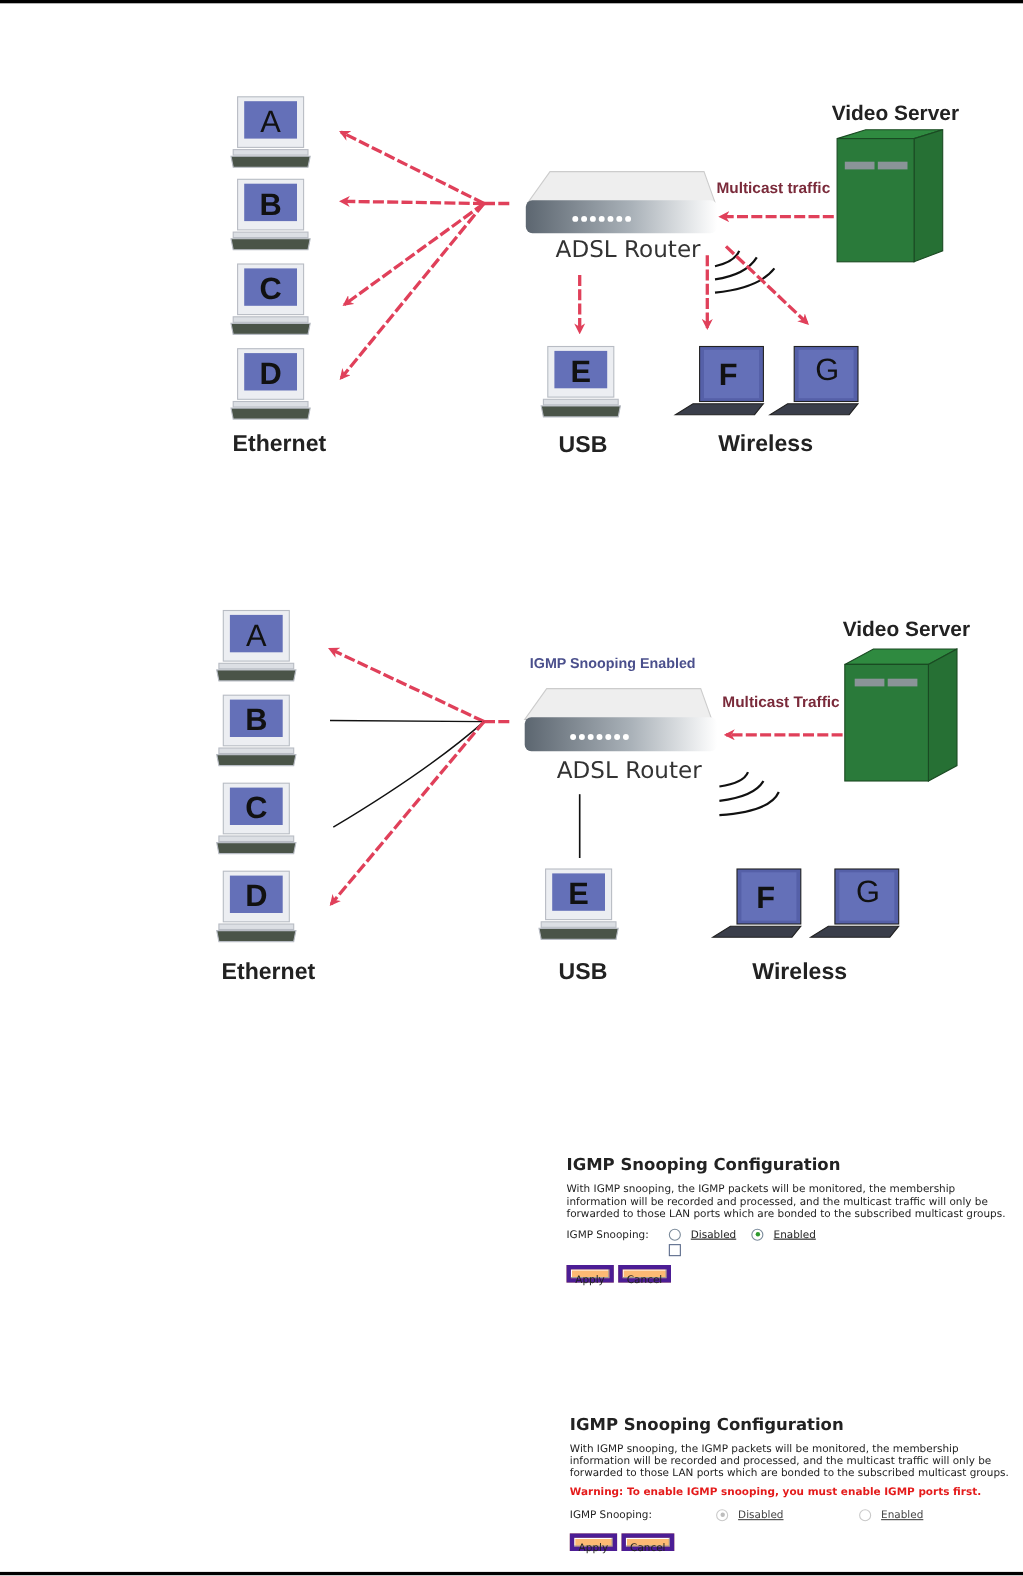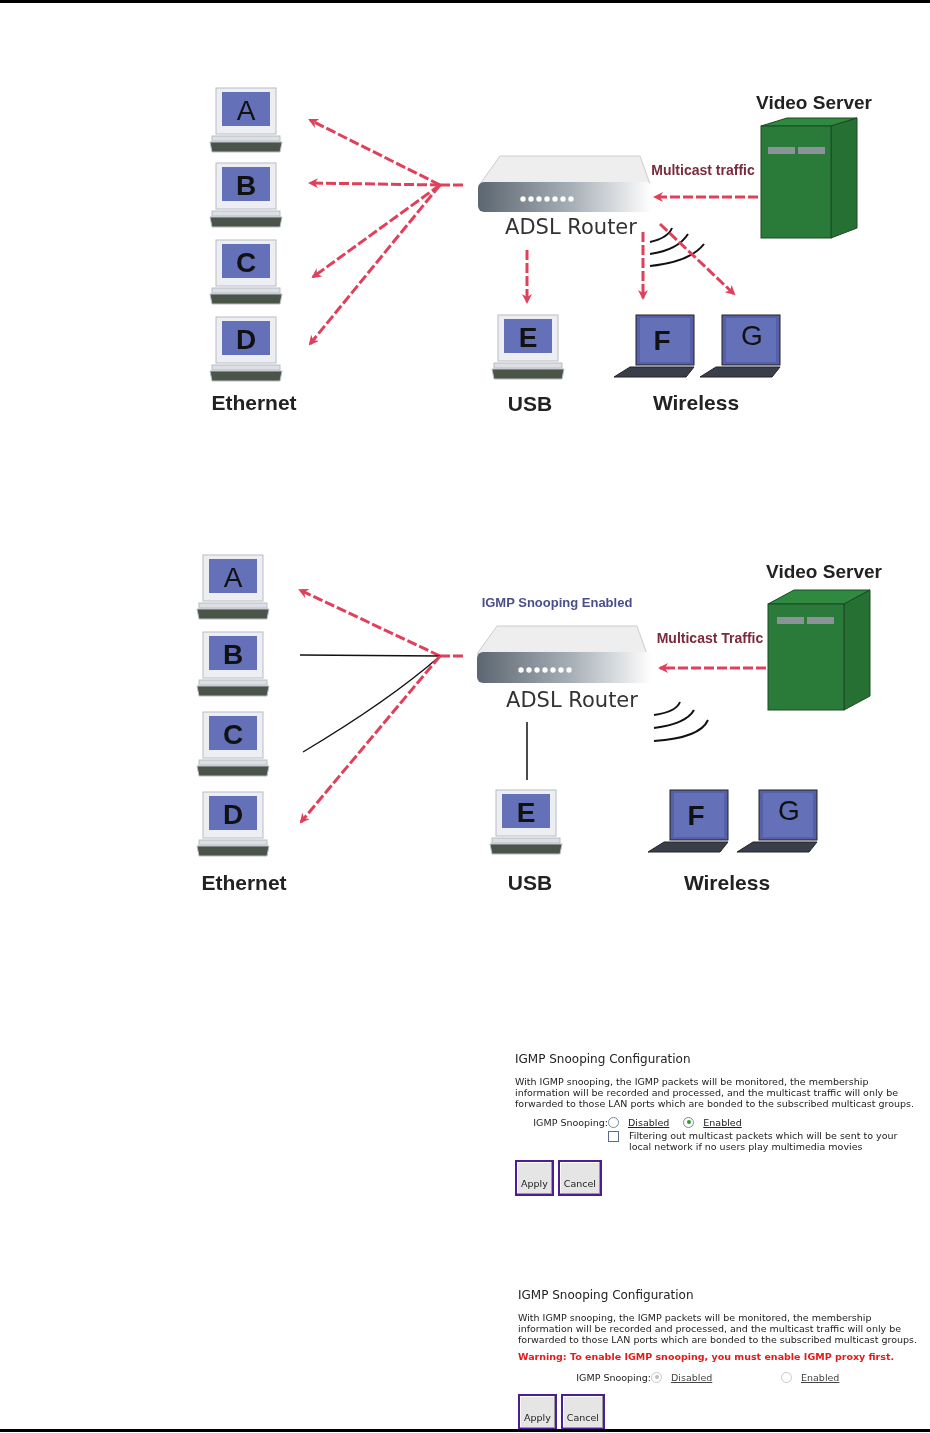--- a/index.html
+++ b/index.html
@@ -8,35 +8,35 @@
   .rule-bottom { position:absolute; left:0; top:1429px; width:930px; height:3px; background:#000; }
   .diagram { position:absolute; left:0; width:930px; }
   .diagram svg { display:block; }
   .dlabel { font-family:"Liberation Sans", sans-serif; font-weight:bold; fill:#222; }
   .router-label { font-family:"DejaVu Sans", sans-serif; fill:#333; }
   .mc-label { font-family:"Liberation Sans", sans-serif; font-weight:bold; fill:#7a2a3a; font-size:14px; }
   .igmp-tag { font-family:"Liberation Sans", sans-serif; font-weight:bold; fill:#4a4f8c; font-size:13px; }
   .letter { font-family:"Liberation Sans", sans-serif; font-size:28px; fill:#111; }
 
   .cfg { position:absolute; font-family:"DejaVu Sans", sans-serif; font-size:9.5px; color:#222; line-height:11px; }
-  .cfg h4 { margin:0 0 11px 0; font-size:12px; font-weight:normal; }
+  .cfg h4 { margin:0 0 11px 0; font-size:15px; font-weight:bold; }
   .cfg p { margin:2px 0 6px 0; }
   .cfg .warn { color:#e41b1b; font-weight:bold; margin:0 0 8px 0; }
-  .row { display:flex; align-items:center; height:14px;text-align:right; }
+  .row { display:flex; align-items:center; height:14px; }
   .lbl { width:93px; }
   .radio { display:inline-block; width:9px; height:9px; border:1px solid #7a8a9a; border-radius:50%; margin-right:9px; position:relative; background:#fff; }
   .radio.checked::after { content:""; position:absolute; left:2.5px; top:2.5px; width:4px; height:4px; border-radius:50%; background:#2e9a2e; }
   .radio.disabled { border-color:#c9c9c9; }
   .radio.disabled.checked::after { background:#bdbdbd; }
   .opt { display:inline-flex; align-items:center; margin-right:14px;text-decoration:underline; }
   .chk { display:inline-block; width:9px; height:9px; border:1px solid #5a6a8a; margin-right:10px; background:#fff; flex:none; }
   .chkrow { display:flex; align-items:flex-start; margin-left:93px; margin-top:1px; }
   .chkrow .chk { margin-top:1px; }
   .btns { margin-top:8px; display:flex; gap:4px; }
-  .btn { font-family:"DejaVu Sans", sans-serif; font-size:9.5px; padding:16px 4px; height:13px; line-height:11px; border:2px solid #4c1d95; background:#e5e5e5; color:#222; box-shadow:inset -1px -1px 0 #999, inset 1px 1px 0 #fff; cursor:pointer; }
+  .btn { font-family:"DejaVu Sans", sans-serif; font-size:9.5px; padding:4px 4px; height:13px; line-height:11px; border:4px solid #4c1d95; background:#fdba74; color:#222; box-shadow:inset -1px -1px 0 #999, inset 1px 1px 0 #fff; cursor:pointer; }
   .disabled-text { color:#444; }
 </style>
 </head>
 <body>
 
 <div class="rule-top"></div>
 
 <div class="diagram" style="top:80px;">
 <svg width="930" height="345" viewBox="0 0 930 345">
   <defs>
@@ -270,32 +270,31 @@
       <span class="radio"></span>
       <span>Disabled</span>
     </span>
     <span class="opt">
       <span class="radio checked"></span>
       <span>Enabled</span>
     </span>
   </div>
   <div class="chkrow">
     <span class="chk"></span>
-    <span style="width:270px;">Filtering out multicast packets which will be sent to your local network if no users play multimedia movies</span>
   </div>
   <div class="btns">
     <button class="btn">Apply</button>
     <button class="btn">Cancel</button>
   </div>
 </div>
 
 <div class="cfg" style="left:518px; top:1290px; width:406px;">
   <h4>IGMP Snooping Configuration</h4>
   <p>With IGMP snooping, the IGMP packets will be monitored, the membership information will be recorded and processed, and the multicast traffic will only be forwarded to those LAN ports which are bonded to the subscribed multicast groups.</p>
-  <p class="warn">Warning: To enable IGMP snooping, you must enable IGMP proxy first.</p>
+  <p class="warn">Warning: To enable IGMP snooping, you must enable IGMP ports first.</p>
   <div class="row">
     <span style="width:133px;">IGMP Snooping:</span>
     <span class="opt disabled-text" style="width:120px; margin-right:10px;">
       <span class="radio disabled checked"></span>
       <span>Disabled</span>
     </span>
     <span class="opt disabled-text">
       <span class="radio disabled"></span>
       <span>Enabled</span>
     </span>

